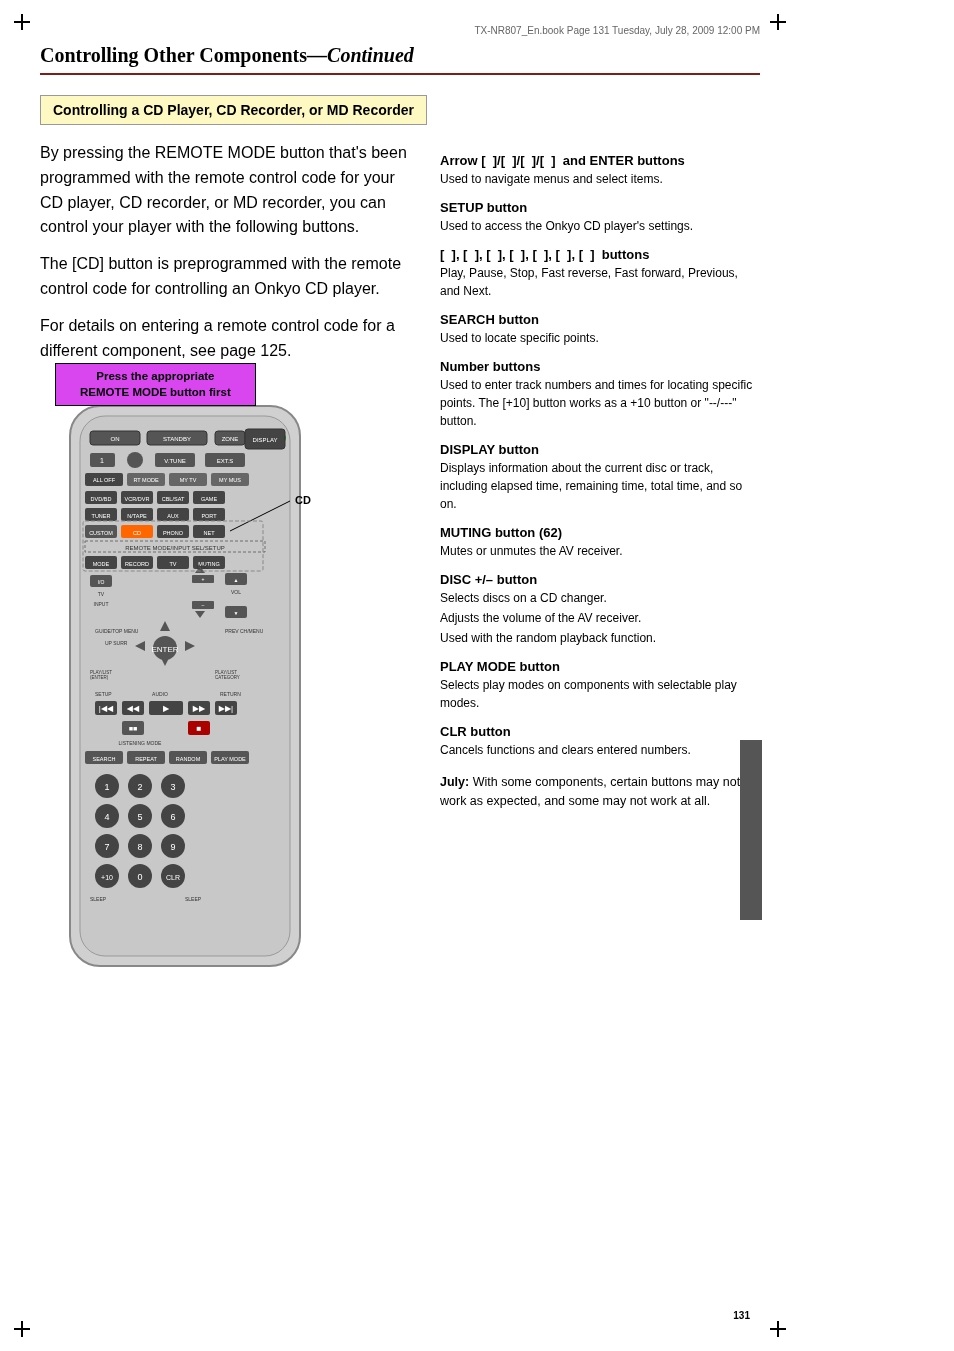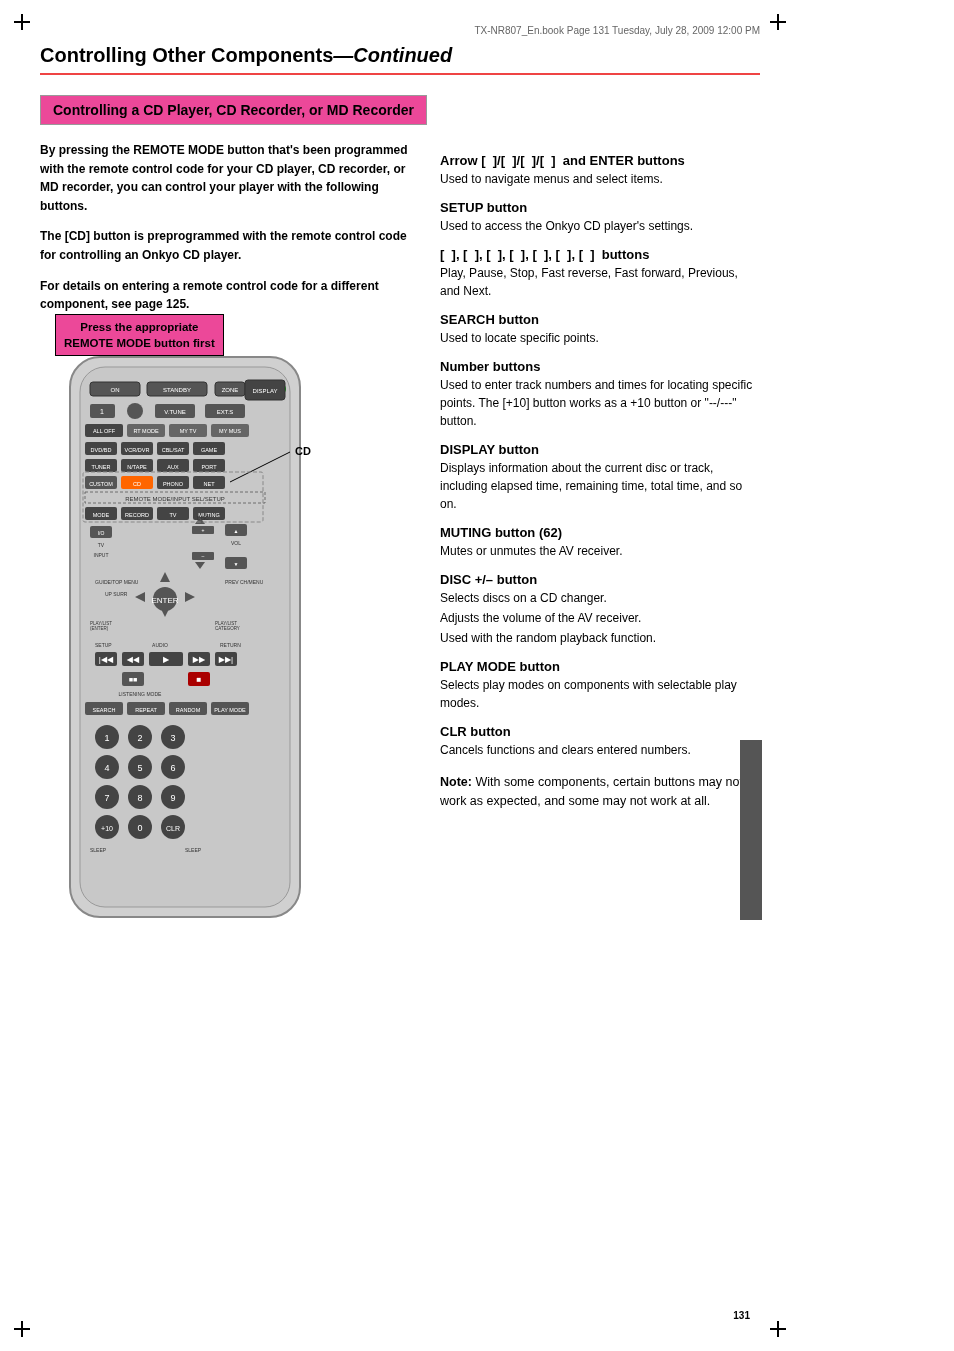--- a/index.html
+++ b/index.html
@@ -48,39 +48,40 @@
     
     .file-info {
       font-size: 10px;
       color: #666;
       text-align: right;
       margin-bottom: 8px;
       margin-top: 5px;
     }
 
     .page-header {
-      border-bottom: 2px solid #ef4444;
+      border-bottom: 2px solid #7f1d1d;
       padding-bottom: 6px;
       margin-bottom: 20px;
+      font-family: Liberation Serif, serif;
     }
 
     .page-header h1 {
       font-size: 20px;
       font-weight: bold;
       font-style: italic;
     }
     .page-header h1 span.bold-part {
       font-style: normal;
       font-weight: bold;
     }
 
     
     .section-box {
       border: 1px solid #999;
-      background: #ec4899;
+      background: #fef9c3;
       padding: 6px 12px;
       margin-bottom: 16px;
       display: inline-block;
       font-size: 14px;
       font-weight: bold;
     }
 
     
     .two-col {
       display: flex;
@@ -90,24 +91,23 @@
     .left-col {
       width: 380px;
       flex-shrink: 0;
     }
 
     .right-col {
       flex: 1;
     }
 
     .intro-text {
-      font-size: 12px;
+      font-size: 16px;
       line-height: 1.55;
       margin-bottom: 12px;
-      font-weight: bold;
     }
 
     .right-col p {
       font-size: 12.5px;
       line-height: 1.5;
       margin-bottom: 4px;
     }
 
     .note-section {
       margin-top: 14px;
@@ -141,22 +141,22 @@
       position: relative;
       margin-top: 38px;
       width: 310px;
     }
 
     .callout-box {
       position: absolute;
       top: -38px;
       left: 15px;
       border: 1px solid #000;
-      background: #ec4899;
-      padding: 4px 8px;
+      background: #d946ef;
+      padding: 4px 24px;
       font-size: 11.5px;
       font-weight: bold;
       text-align: center;
       line-height: 1.4;
       z-index: 5;
       white-space: nowrap;
     }
 
     
     .btn-label {
@@ -448,21 +448,21 @@
         <div class="btn-desc">Selects play modes on components with selectable play modes.</div>
       </div>
 
       <div>
         <div class="btn-label">CLR button</div>
         <div class="btn-desc">Cancels functions and clears entered numbers.</div>
       </div>
 
       <div class="note-section">
         <p class="btn-desc">
-          <strong>Note:</strong>&nbsp;<span>With some components, certain buttons may not work as expected, and some may not work at all.</span>
+          <strong>July:</strong>&nbsp;<span>With some components, certain buttons may not work as expected, and some may not work at all.</span>
         </p>
       </div>
 
     </div>
   </div>
 
   
   <div class="dark-sidebar"></div>
 
   

